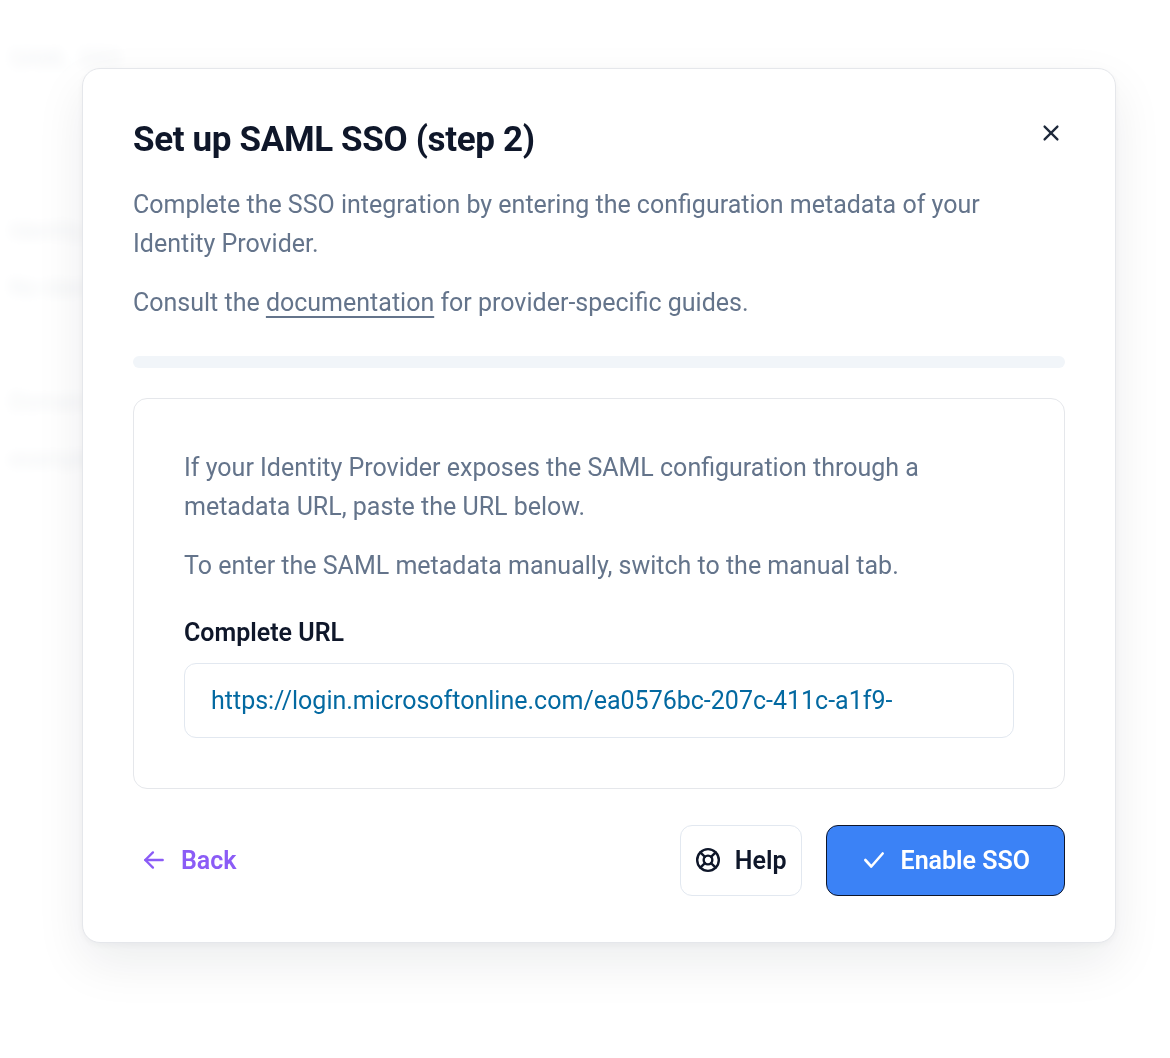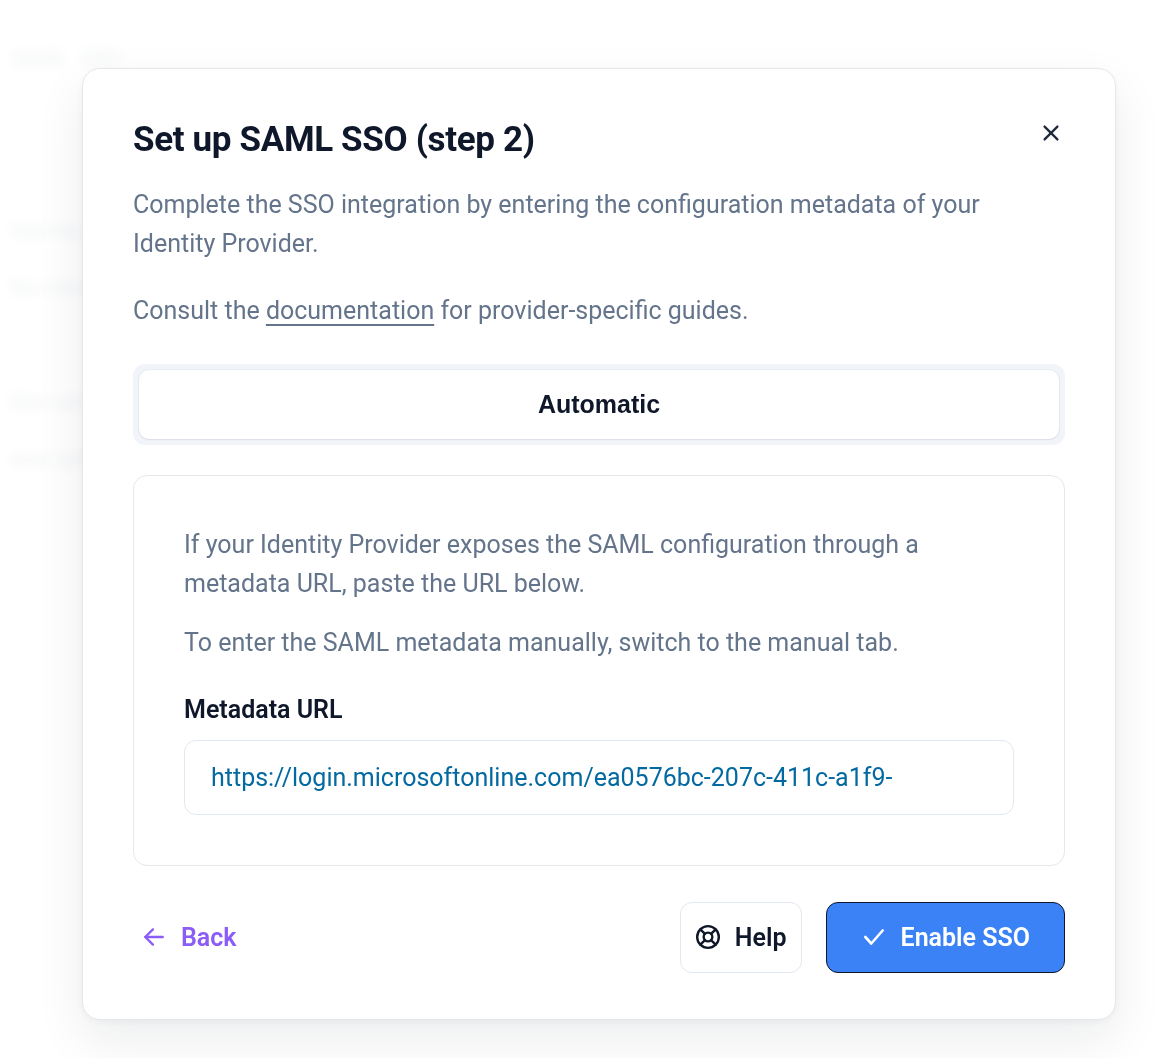--- a/index.html
+++ b/index.html
@@ -65,21 +65,21 @@
       color: #1e293b;
       cursor: pointer;
     }
     .modal-desc {
       margin-top: 26px;
       font-size: 25px;
       line-height: 1.55;
       color: #64748b;
     }
     .modal-desc p + p {
-      margin-top: 28px;
+      margin-top: 20px;
     }
     .doc-link {
       color: #64748b;
       text-decoration: underline;
       text-underline-offset: 5px;
       text-decoration-thickness: 2px;
       cursor: pointer;
     }
     .tabs {
       margin-top: 34px;
@@ -210,29 +210,28 @@
   </div>
 
   <div class="modal-desc">
     <p>Complete the SSO integration by entering the configuration metadata of your Identity Provider.</p>
     <p>
       <span>Consult the </span><a class="doc-link">documentation</a><span> for provider-specific guides.</span>
     </p>
   </div>
 
   <div class="tabs">
-    <button class="tab active">Automatic</button>
   </div>
 
   <div class="panel">
     <div class="panel-desc">
       <p>If your Identity Provider exposes the SAML configuration through a metadata URL, paste the URL below.</p>
       <p>To enter the SAML metadata manually, switch to the manual tab.</p>
     </div>
-    <div class="field-label">Metadata URL</div>
+    <div class="field-label">Complete URL</div>
     <input type="text" class="text-input" value="https://login.microsoftonline.com/ea0576bc-207c-411c-a1f9-" style="">
   </div>
 
   <div class="modal-footer">
     <button class="btn btn-ghost">
       <span>
         <svg width="26" height="26" viewBox="0 0 24 24" fill="none" stroke="currentColor" stroke-width="2.2" stroke-linecap="round" stroke-linejoin="round">
           <line x1="20" y1="12" x2="4" y2="12"></line>
           <polyline points="11 5 4 12 11 19"></polyline>
         </svg>

